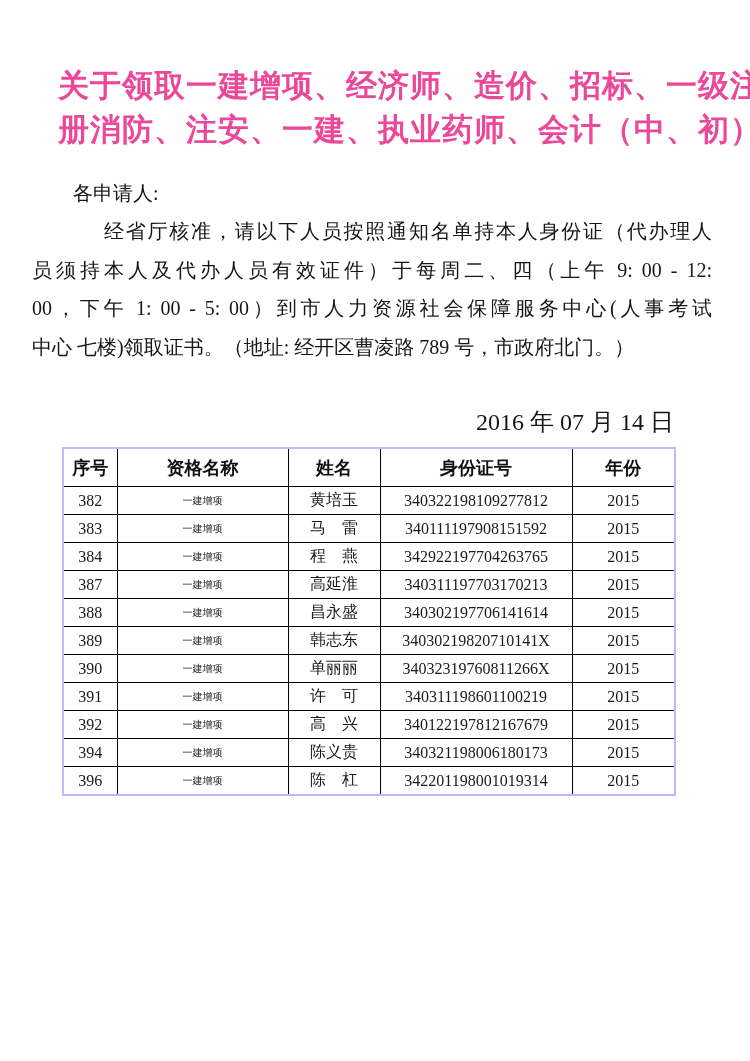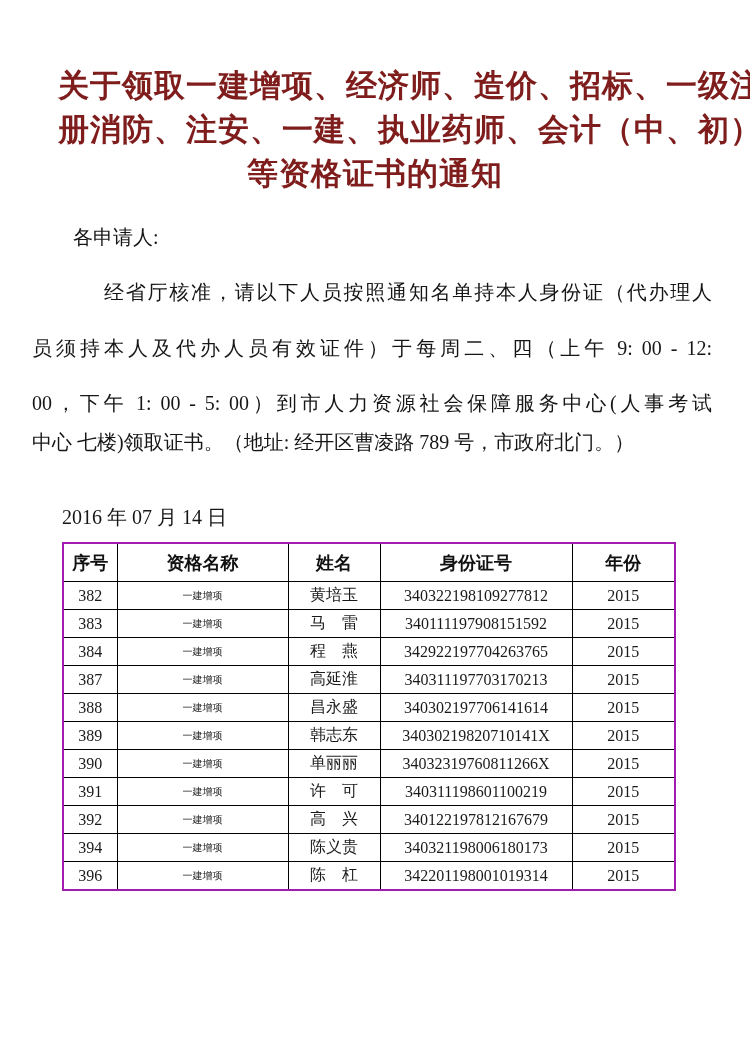--- a/index.html
+++ b/index.html
@@ -7,44 +7,44 @@
     width:750px; height:1061px; background:#ffffff; color:#161616;
     font-family:"Liberation Serif","DejaVu Serif",serif; overflow:hidden;
     position:relative;
   }
   .page { width:750px; height:1061px; }
 
   .title {
     margin:64px 58px 0 58px;
     text-align:center; font-weight:700;
     font-size:31px; line-height:44px; letter-spacing:1px;
-    color:#7f1d1d;
+    color:#ec4899;
   }
   .title div { white-space:nowrap; }
 
   .salutation {
     margin:22px 38px 0 73px;
     font-size:20px; line-height:38px;
   }
 
   .para { margin:0 38px 0 32px; }
   .para .pline { font-size:20px; line-height:38.5px; }
-  .jl { text-align:justify; text-align-last:justify;margin-top:17px; }
+  .jl { text-align:justify; text-align-last:justify; }
   .indent { text-indent:72px; }
 
   .date-line {
     width:612px; margin:42px 0 8px 62px;
-    text-align:left; font-size:20px; line-height:28px;
+    text-align:right; font-size:24px; line-height:28px;
     padding-right:0px;
   }
 
   table.cert {
     border-collapse:collapse; table-layout:fixed;
     margin:11px 0 0 62px; width:612px;
-    border:2px solid #a21caf;
+    border:2px solid #c4b5fd;
   }
   .cert th, .cert td {
     border:1px solid #000; text-align:center; vertical-align:middle;
     padding:0; overflow:hidden;
   }
   .cert th {
     height:37px; font-size:18px; font-weight:700;
     font-family:"Liberation Sans","DejaVu Sans",sans-serif;
     color:#111;
   }
@@ -60,21 +60,20 @@
   .cert col.w4 { width:103px; }
 </style>
 </head>
 <body>
 
 <div class="page">
 
   <div class="title">
     <div>关于领取一建增项、经济师、造价、招标、一级注</div>
     <div>册消防、注安、一建、执业药师、会计（中、初）</div>
-    <div>等资格证书的通知</div>
   </div>
 
   <div class="salutation">各申请人:</div>
 
   <div class="para">
     <div class="pline jl indent">经省厅核准，请以下人员按照通知名单持本人身份证（代办理人</div>
     <div class="pline jl">员须持本人及代办人员有效证件）于每周二、四（上午 9: 00 - 12:</div>
     <div class="pline jl">00，下午 1: 00 - 5: 00）到市人力资源社会保障服务中心(人事考试</div>
     <div class="pline">中心 七楼)领取证书。（地址: 经开区曹凌路 789 号，市政府北门。）</div>
   </div>

